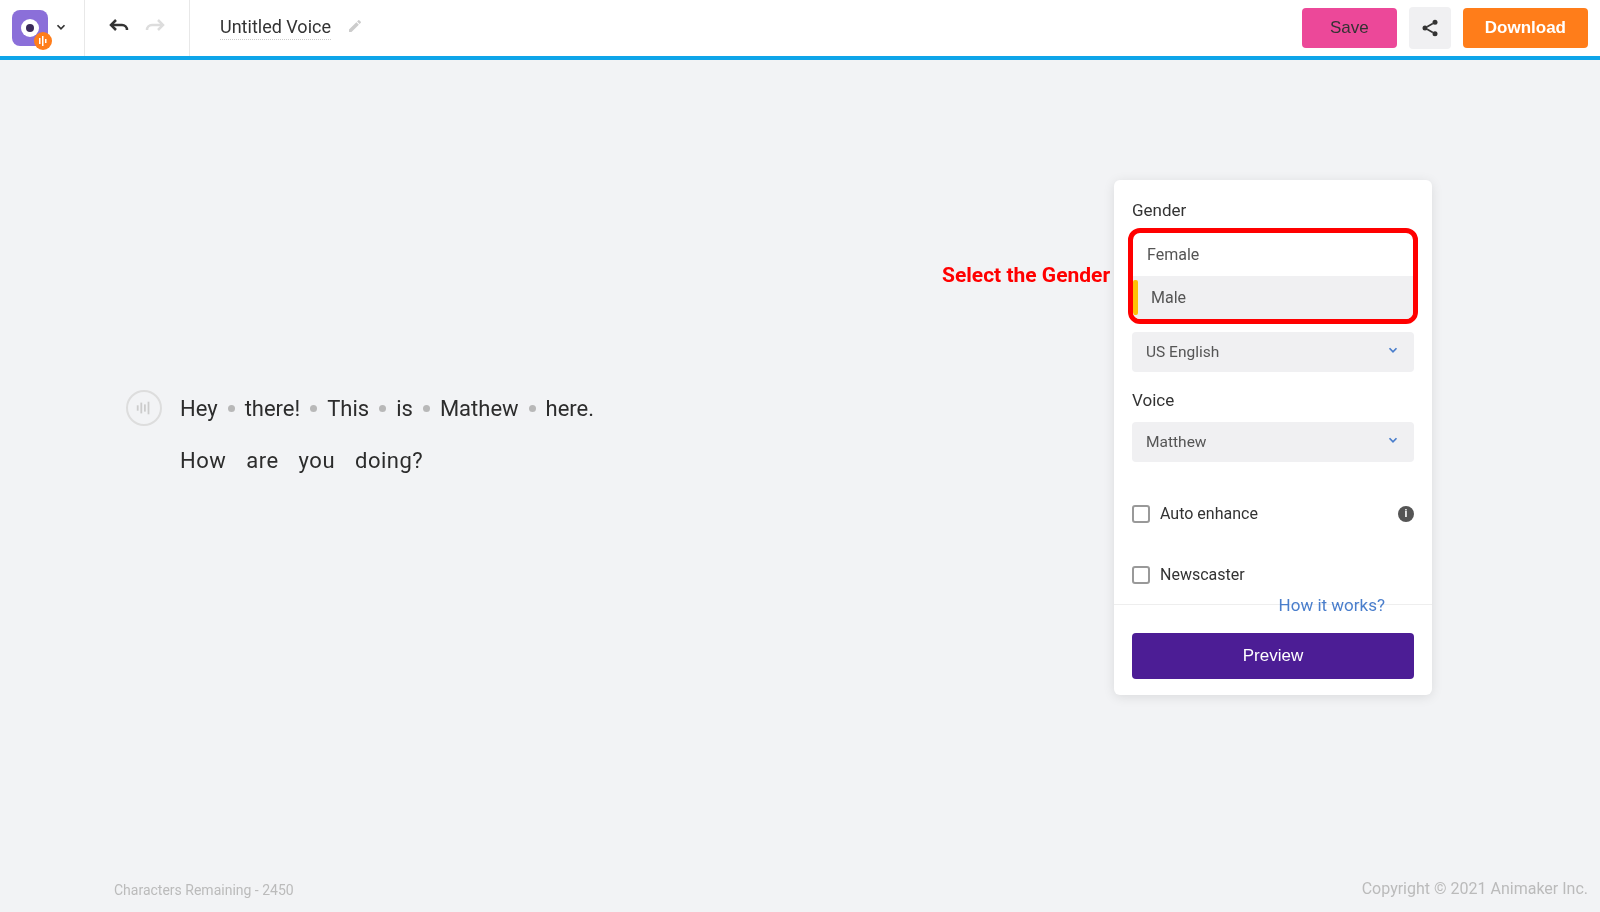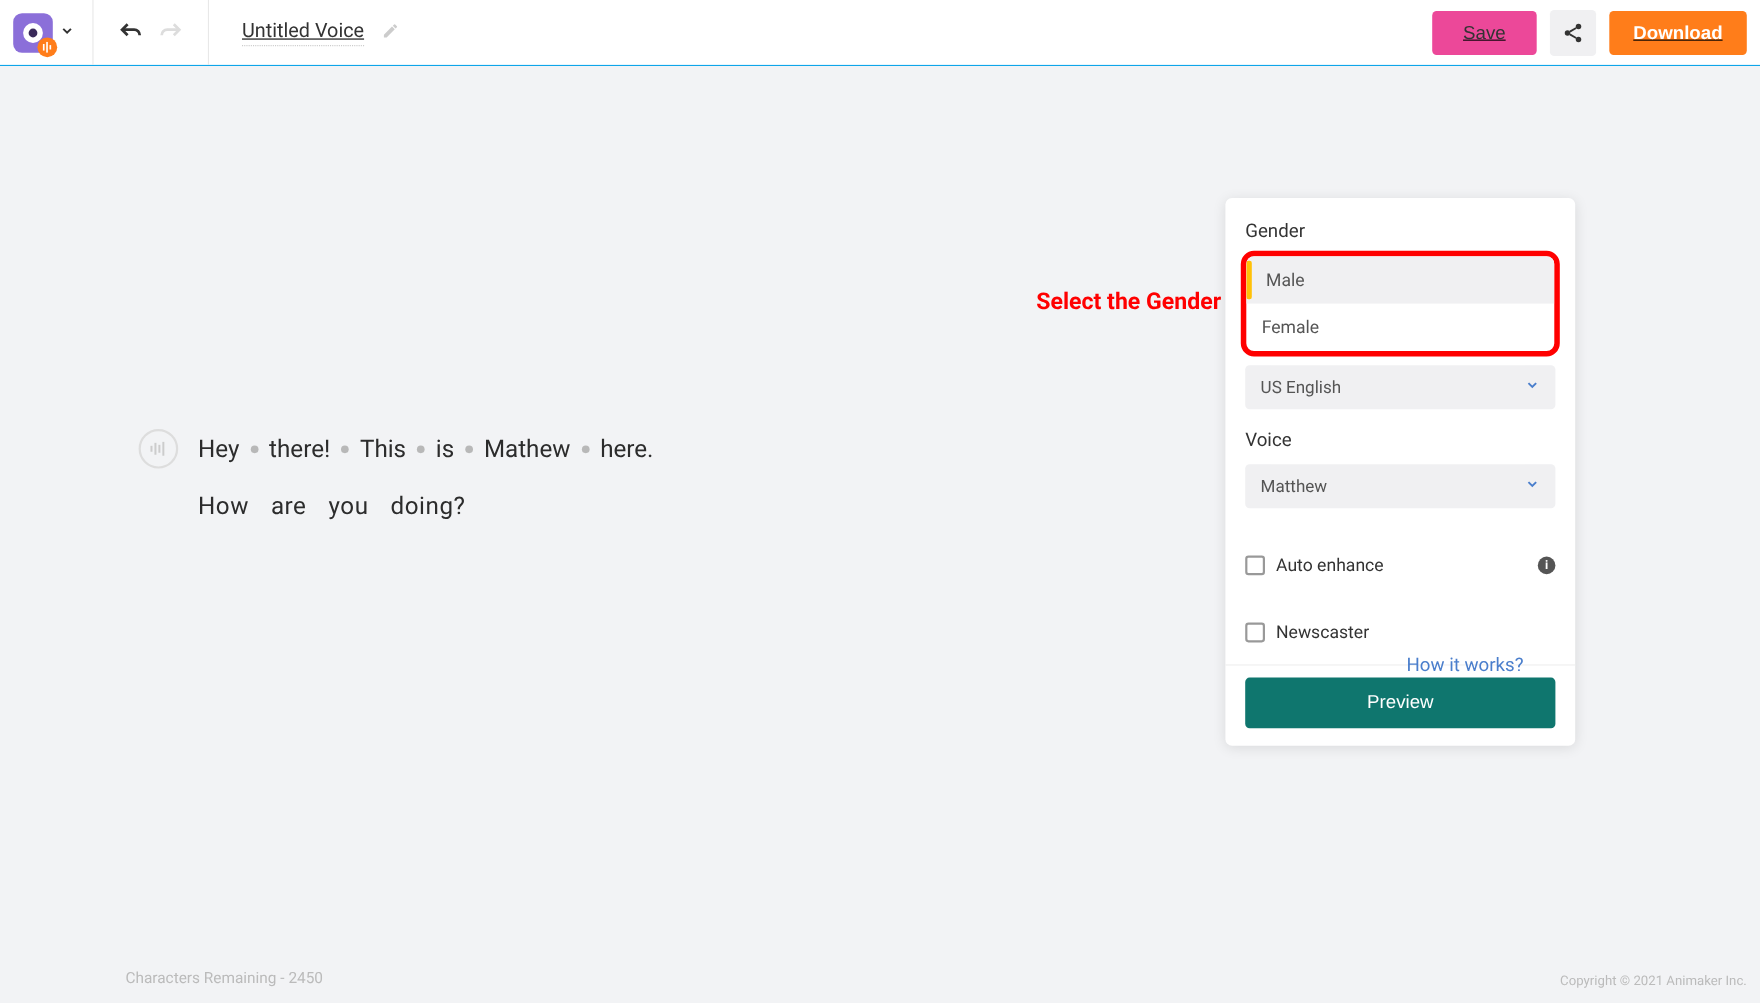--- a/index.html
+++ b/index.html
@@ -14,22 +14,21 @@
       height: 912px;
       overflow: hidden;
       position: relative;
     }
     .header {
       background: #fff;
       height: 60px;
       display: flex;
       align-items: center;
       padding: 0 12px;
-      border-bottom: 1px solid #0ea5e9;
-      text-decoration: underline;
+      border-bottom: 4px solid #0ea5e9;
     }
     .logo-section {
       display: flex;
       align-items: center;
       padding-right: 16px;
       border-right: 1px solid #e8e8e8;
       height: 100%;
     }
     .logo {
       width: 36px;
@@ -283,29 +282,29 @@
       color: #fff;
       border-radius: 50%;
       display: flex;
       align-items: center;
       justify-content: center;
       font-size: 11px;
       font-weight: bold;
     }
     .preview-btn {
       width: 100%;
-      background: #0f766e;
+      background: #4c1d95;
       border: none;
       color: #fff;
       padding: 13px;
       border-radius: 4px;
       font-size: 17px;
       font-weight: 500;
       cursor: pointer;
-      margin-top: 11px;
+      margin-top: 28px;
     }
     .divider {
       border-top: 1px solid #eee;
       margin: 20px -18px 0;
     }
     .how-works {
       position: absolute;
       right: 215px;
       top: 535px;
       color: #4a7ecc;
@@ -316,21 +315,21 @@
       position: absolute;
       left: 114px;
       bottom: 14px;
       font-size: 14px;
       color: #bbb;
     }
     .footer-right {
       position: absolute;
       right: 12px;
       bottom: 14px;
-      font-size: 12px;
+      font-size: 16px;
       color: #bbb;
     }
   </style>
 </head>
 <body>
 
 <div class="header">
   <div class="logo-section">
     <div class="logo">
       <div class="logo-eye">
@@ -416,22 +415,22 @@
       <span>you</span>
       <span>doing?</span>
     </div>
   </div>
 
   <div class="annotation">Select the Gender</div>
 
   <div class="panel">
     <div class="panel-label">Gender</div>
     <div class="gender-box">
+      <div class="gender-option">Female</div>
       <div class="gender-option selected">Male</div>
-      <div class="gender-option">Female</div>
     </div>
     <div class="select-field">
       <span>US English</span>
       <span class="select-chevron">
         <svg width="14" height="14" viewBox="0 0 24 24" fill="none" stroke="currentColor" stroke-width="3">
             <polyline points="6 9 12 15 18 9"></polyline>
           </svg>
       </span>
     </div>
     <div class="panel-label">Voice</div>

